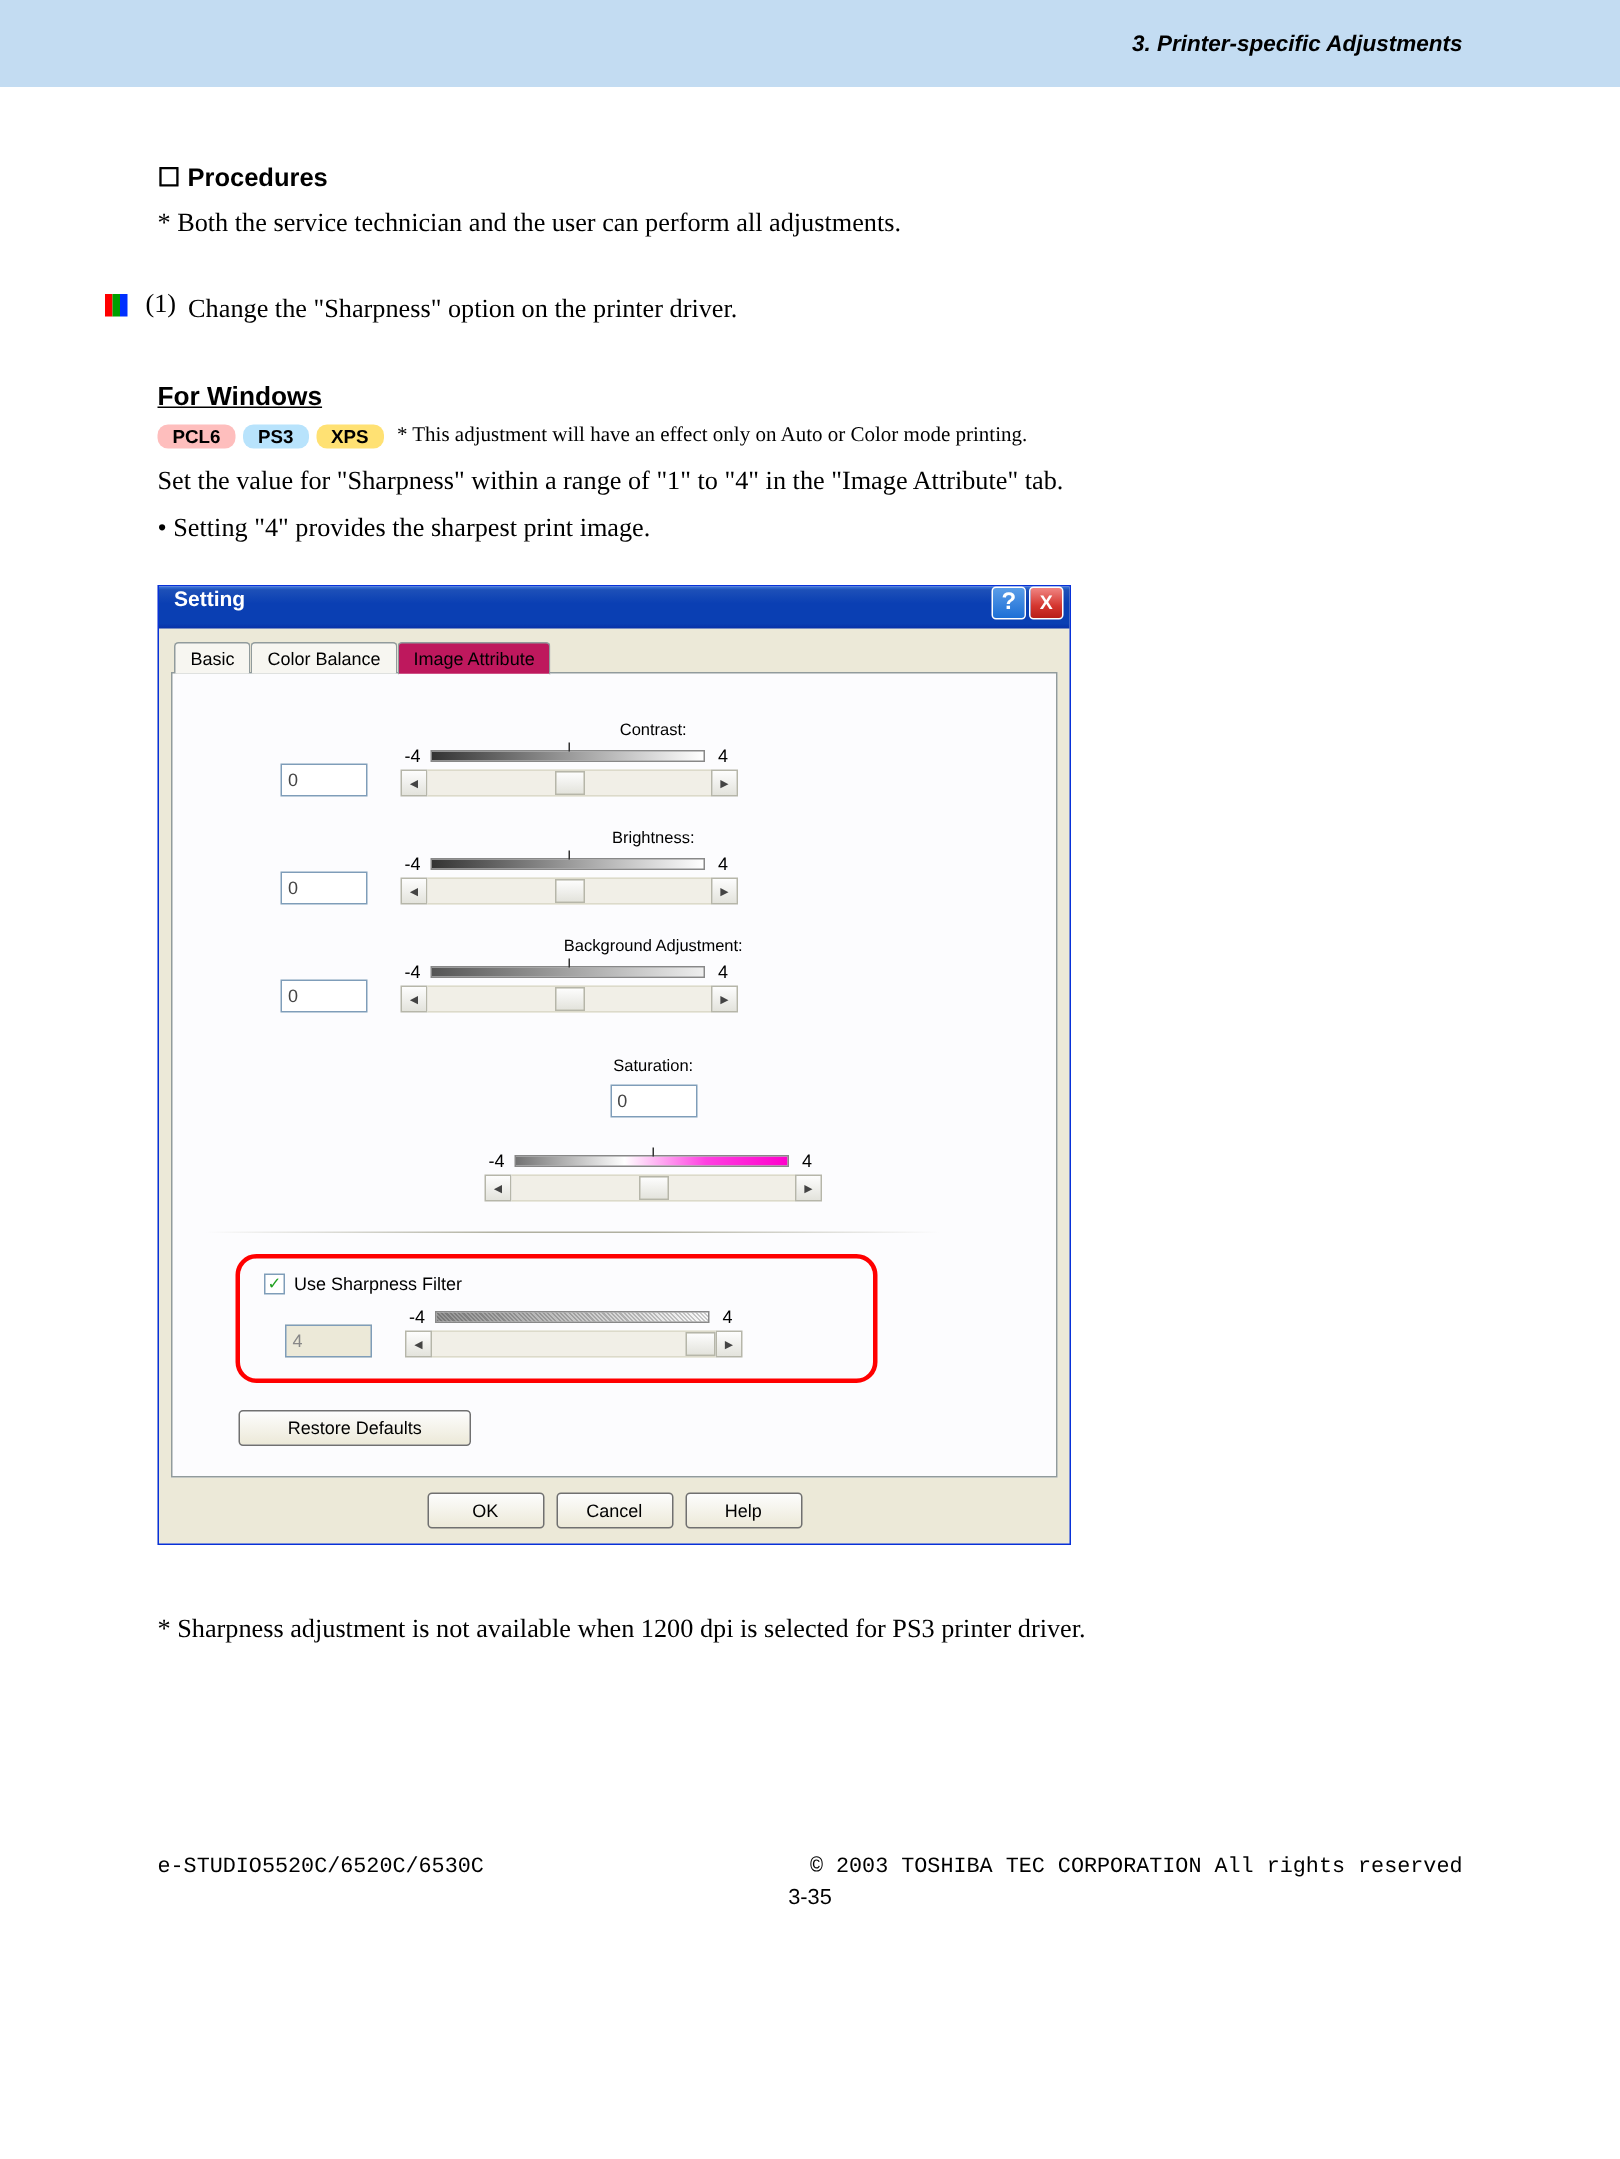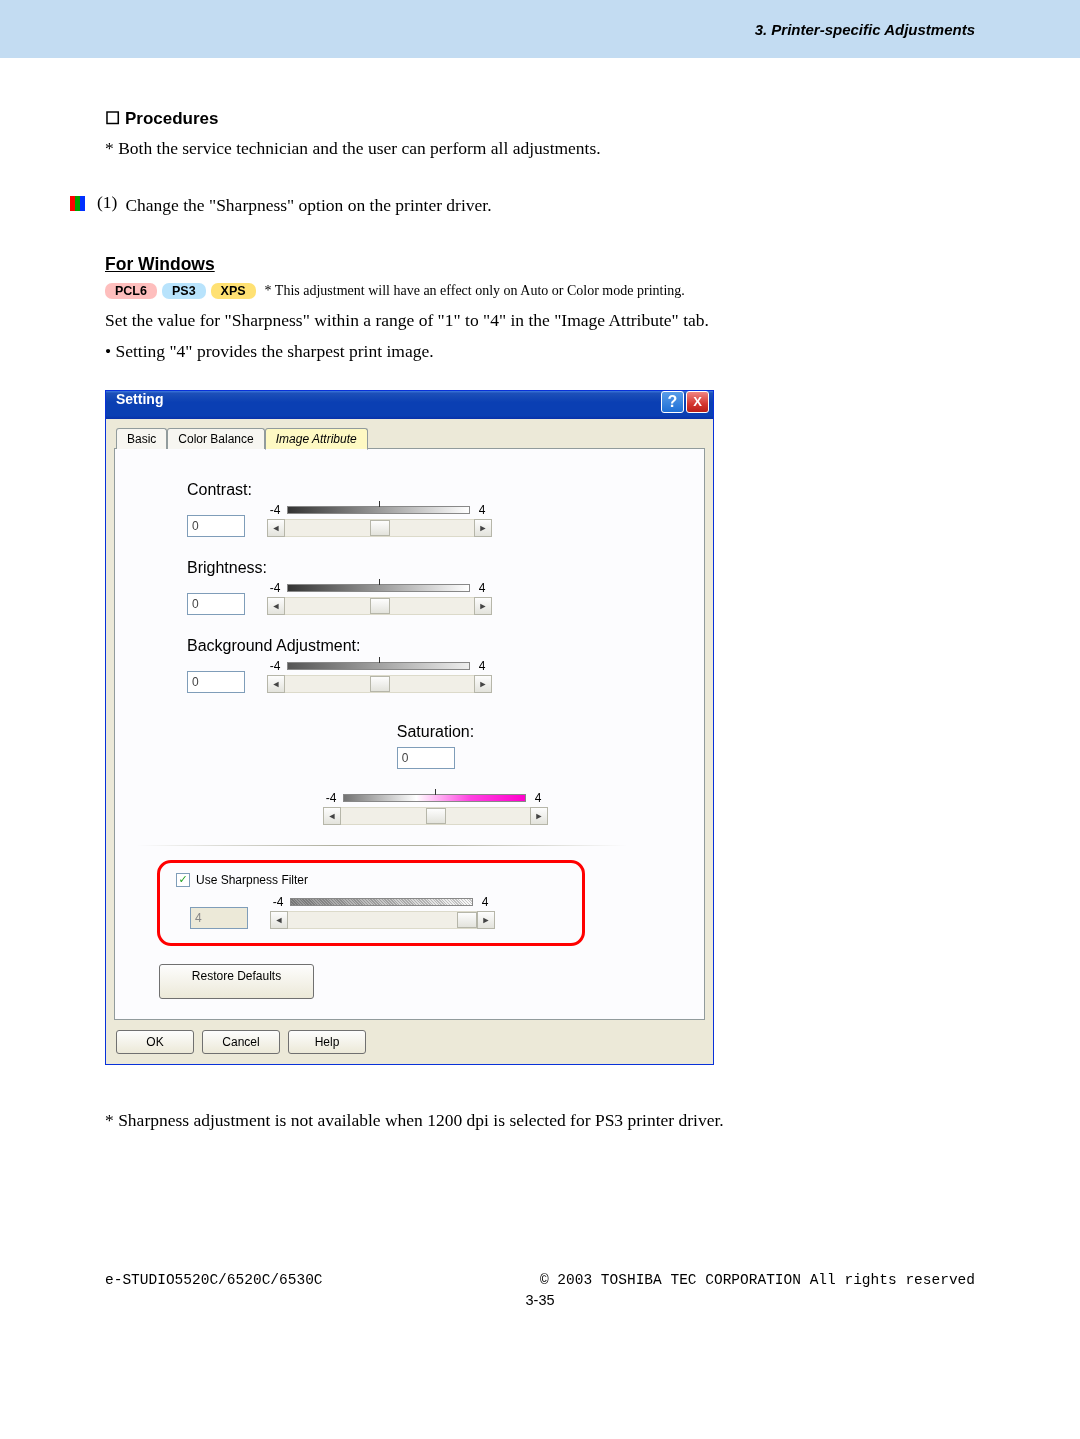--- a/index.html
+++ b/index.html
@@ -165,42 +165,42 @@
       font-size: 12px;
       border: 1px solid #919b9c;
       border-bottom: none;
       border-radius: 3px 3px 0 0;
       background: #f7f6f1;
       position: relative;
       top: 1px;
       color: #000;
     }
     .tab.active {
-      background: #fef9c3;
+      background: #be185d;
       z-index: 2;
       border-bottom: 1px solid #fcfcfe;
       margin-bottom: -1px;
-      font-style: italic;
     }
     .tab-panel {
       border: 1px solid #919b9c;
       background: #fcfcfe;
       padding: 20px 20px 20px 72px;
     }
 
     .attr-row {
       margin-top: 22px;
     }
     .attr-row:first-child {
       margin-top: 12px;
     }
     .attr-label {
-      font-size: 16px;
+      font-size: 11px;
       color: #000;
       margin-bottom: 4px;
+      text-align: center;
     }
     .slider-group {
       display: flex;
       align-items: flex-end;
       gap: 22px;
     }
     .num-input {
       width: 58px;
       height: 22px;
       background: #fff;
@@ -322,34 +322,34 @@
       border: 1px solid #7f9db9;
       display: flex;
       align-items: center;
       justify-content: center;
       font-size: 11px;
       color: #21a121;
     }
 
     .restore-btn {
       width: 155px;
-      height: 35px;
+      height: 24px;
       background: linear-gradient(to bottom, #fdfdfd, #ece9d8);
       border: 1px solid #707070;
       border-radius: 3px;
       font-size: 12px;
       margin-top: 18px;
       margin-left: -28px;
       text-align: center;
       line-height: 22px;
     }
 
     .dlg-buttons {
       display: flex;
-      justify-content: flex-start;
+      justify-content: center;
       gap: 8px;
       padding: 10px;
     }
     .dlg-btn {
       width: 78px;
       height: 24px;
       background: linear-gradient(to bottom, #fdfdfd, #ece9d8);
       border: 1px solid #707070;
       border-radius: 3px;
       font-size: 12px;

